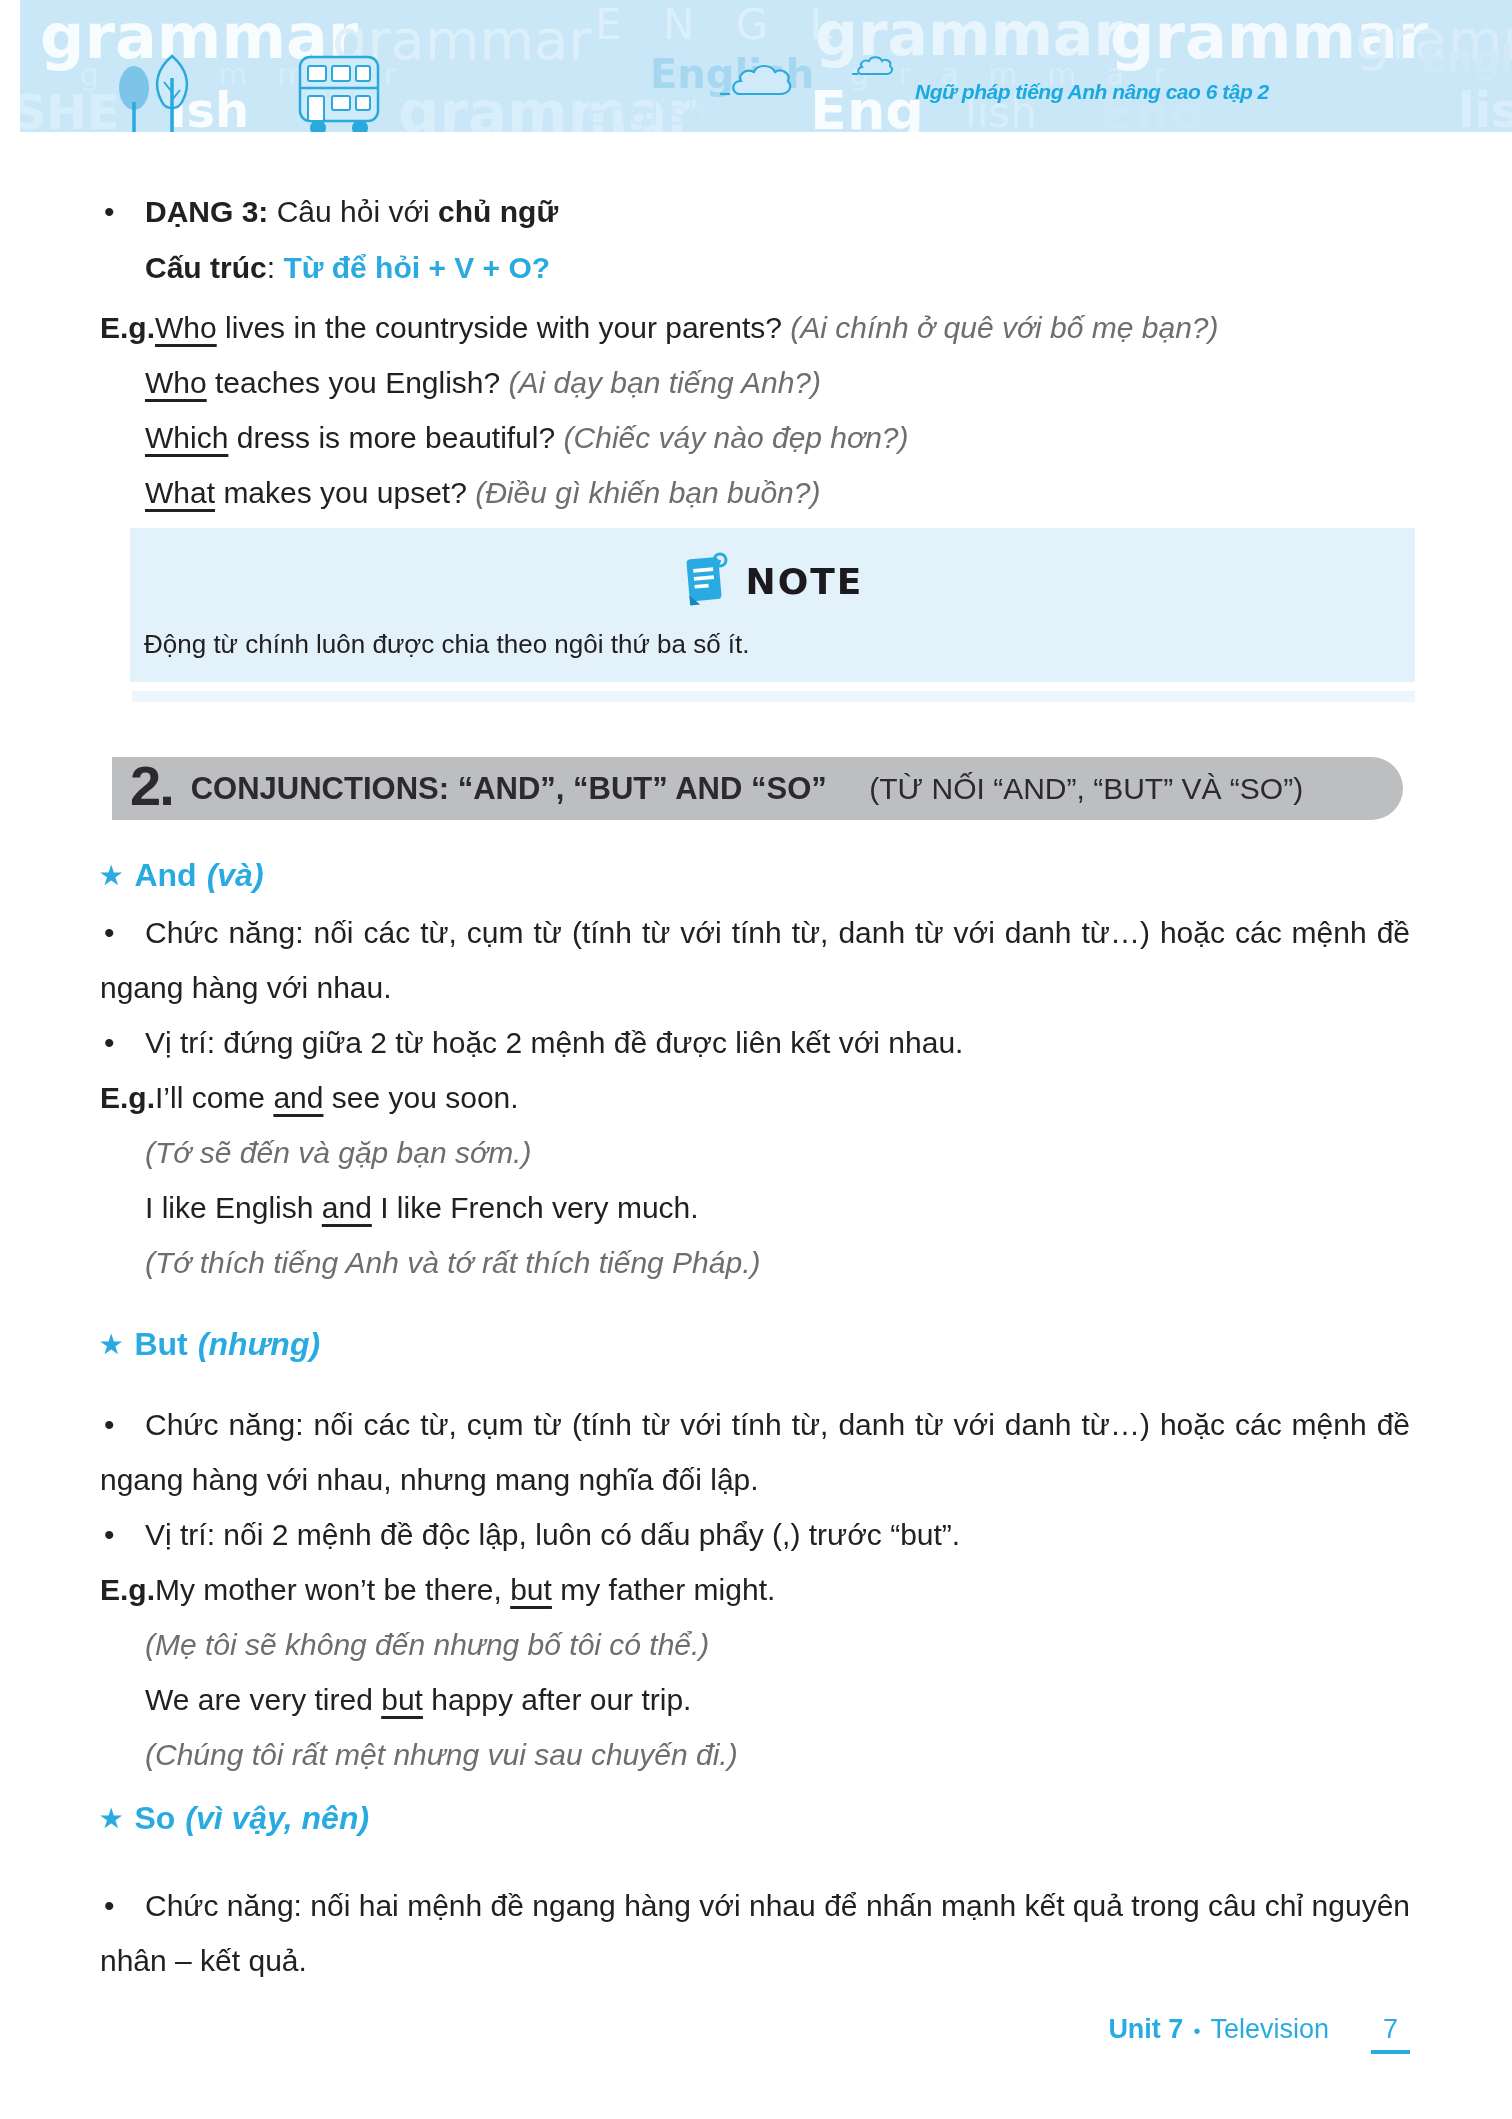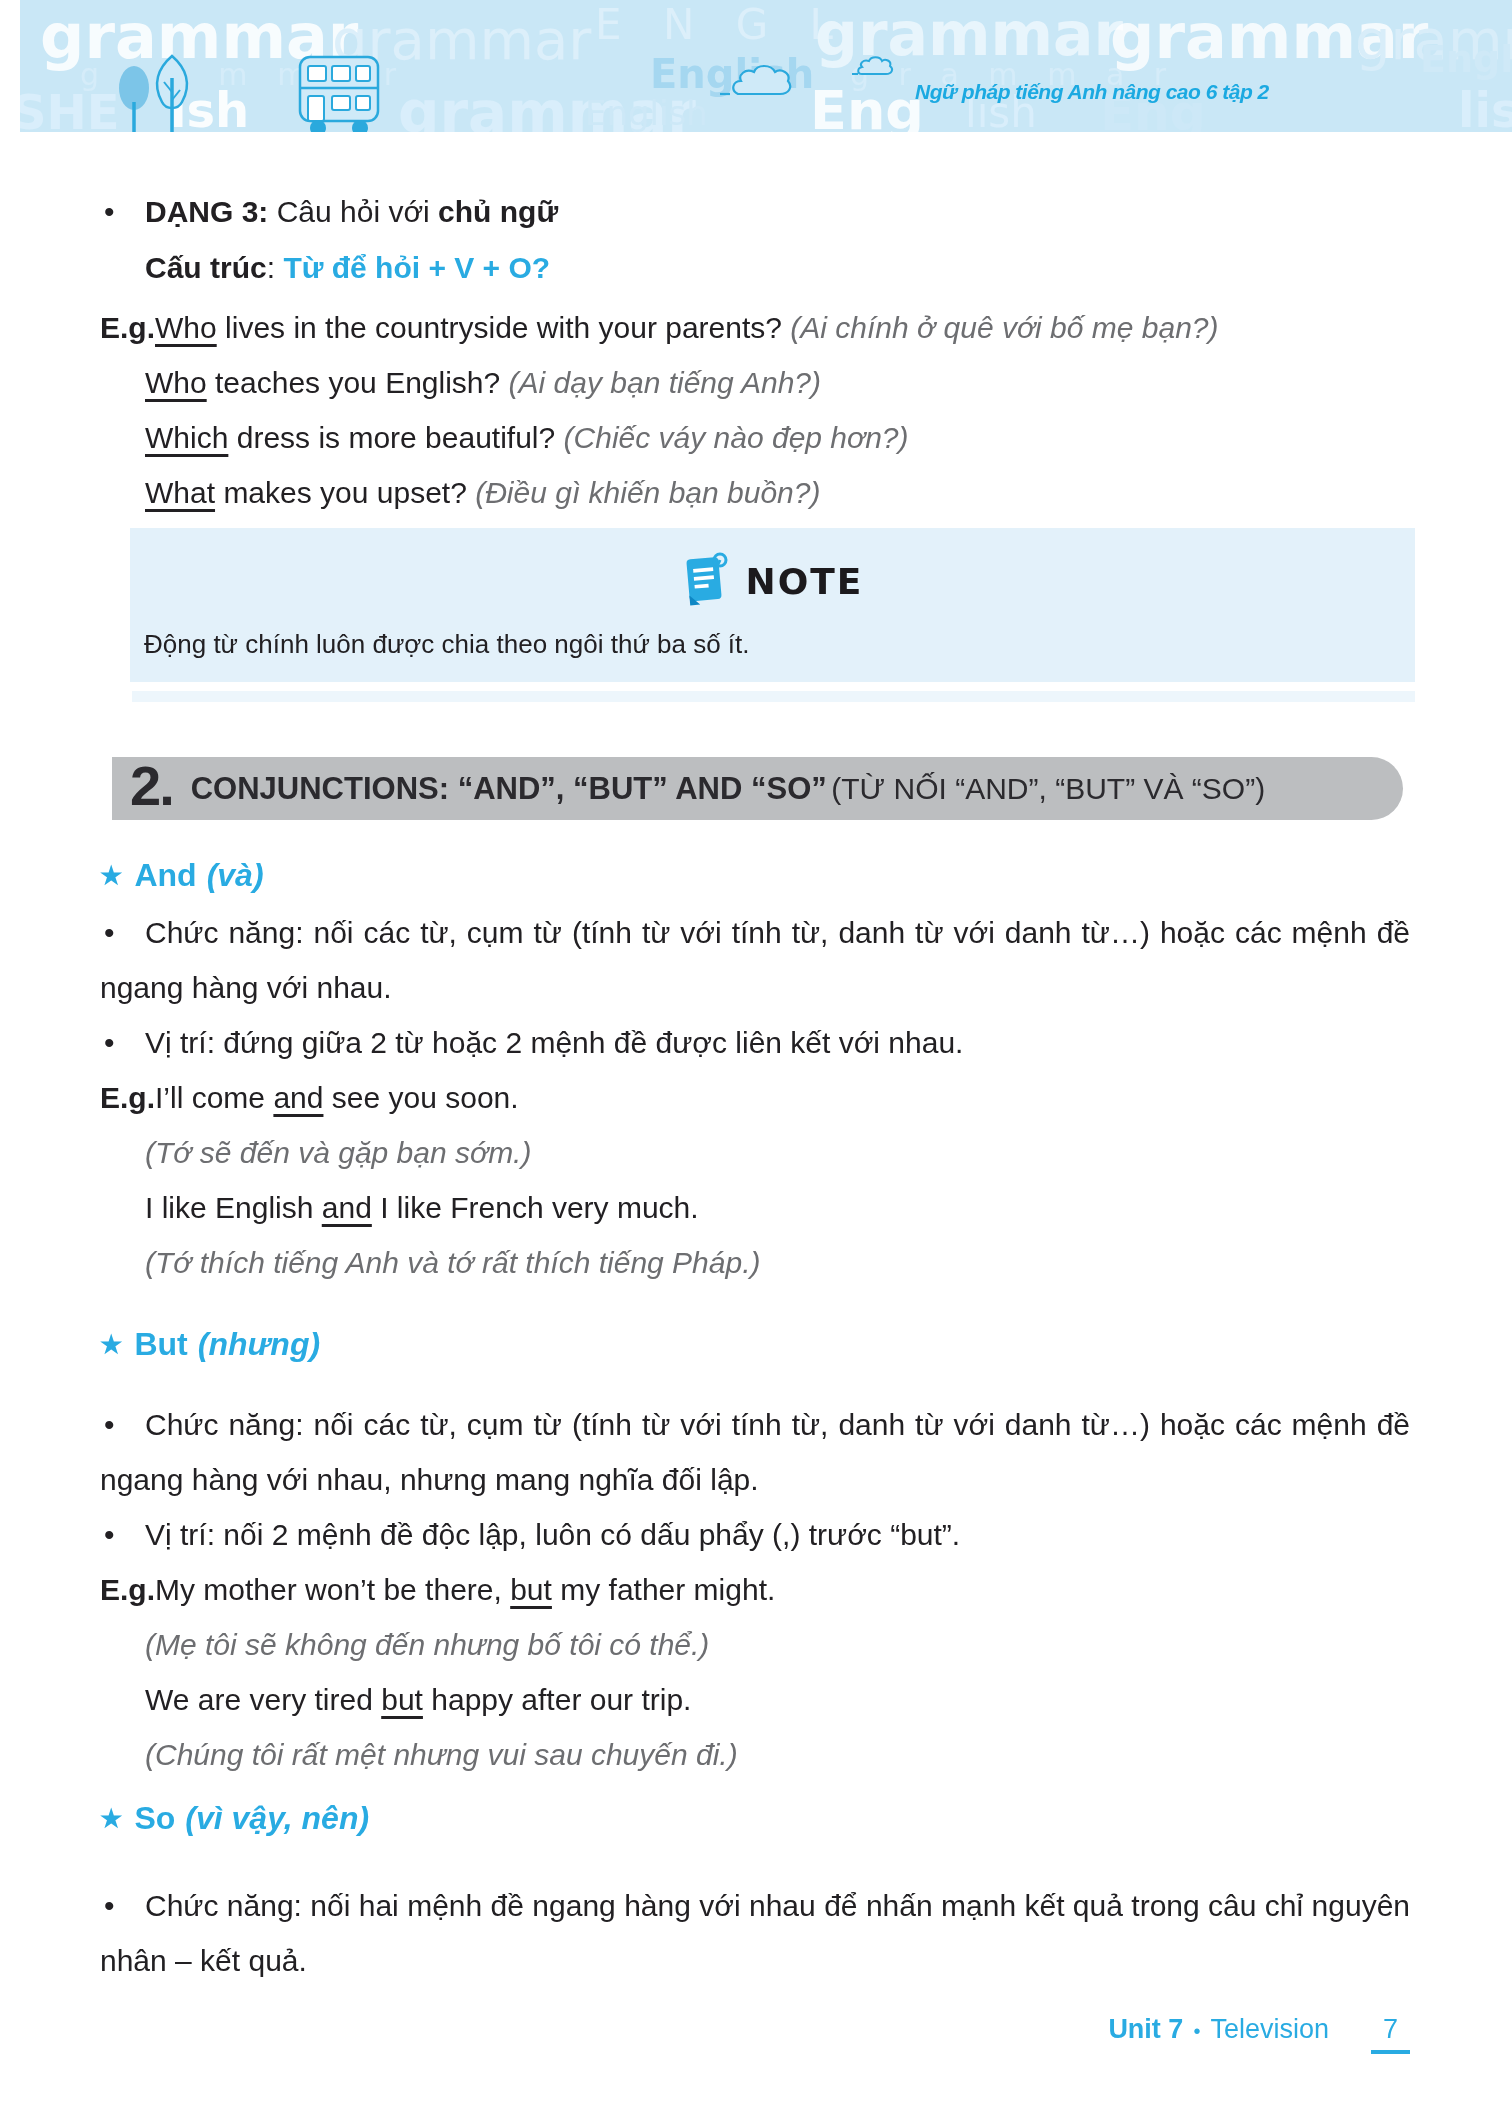--- a/index.html
+++ b/index.html
@@ -30,21 +30,21 @@
   .note-box{margin:8px 0 0 30px;width:1285px;background:#e3f1fa;padding:16px 0 18px 0;}
   .note-head{display:flex;justify-content:center;align-items:center;height:74px;}
   .note-label{font-family:"DejaVu Sans",sans-serif;font-size:36px;font-weight:800;letter-spacing:2px;color:#1c1a1d;margin-left:16px;}
   .note-text{margin-top:6px;padding-left:14px;font-size:26px;line-height:40px;}
   .note-strip{margin:9px 0 0 32px;width:1283px;height:11px;background:#edf6fc;}
   
   .sec2{margin:55px 0 0 12px;width:1291px;height:63px;background:#bcbec0;border-radius:0 34px 34px 0;display:flex;align-items:center;padding-left:18px;box-sizing:border-box;}
   .sec2-num{font-size:56px;font-weight:800;letter-spacing:-2px;color:#2b2a2e;margin-right:18px;line-height:1;position:relative;top:-3px;}
   .sec2-text{color:#2b2a2e;}
   .sec2-bold{font-size:31px;font-weight:700;}
-  .sec2-normal{font-size:30px;font-weight:400;}
+  .sec2-normal{font-size:30px;font-weight:400;margin-left:38px;}
   
   .conj-head{font-size:32px;line-height:56px;color:#29abe2;font-weight:700;}
   .conj-head .star{font-size:25px;margin-right:12px;position:relative;top:-2px;}
   .conj-head .vi{font-style:italic;margin-left:10px;}
   .h-and{margin-top:27px;}
   .h-but{margin-top:26px;}
   .h-so{margin-top:8px;}
   .but-f{margin-top:23px;}
   .so-f{margin-top:30px;}
   

